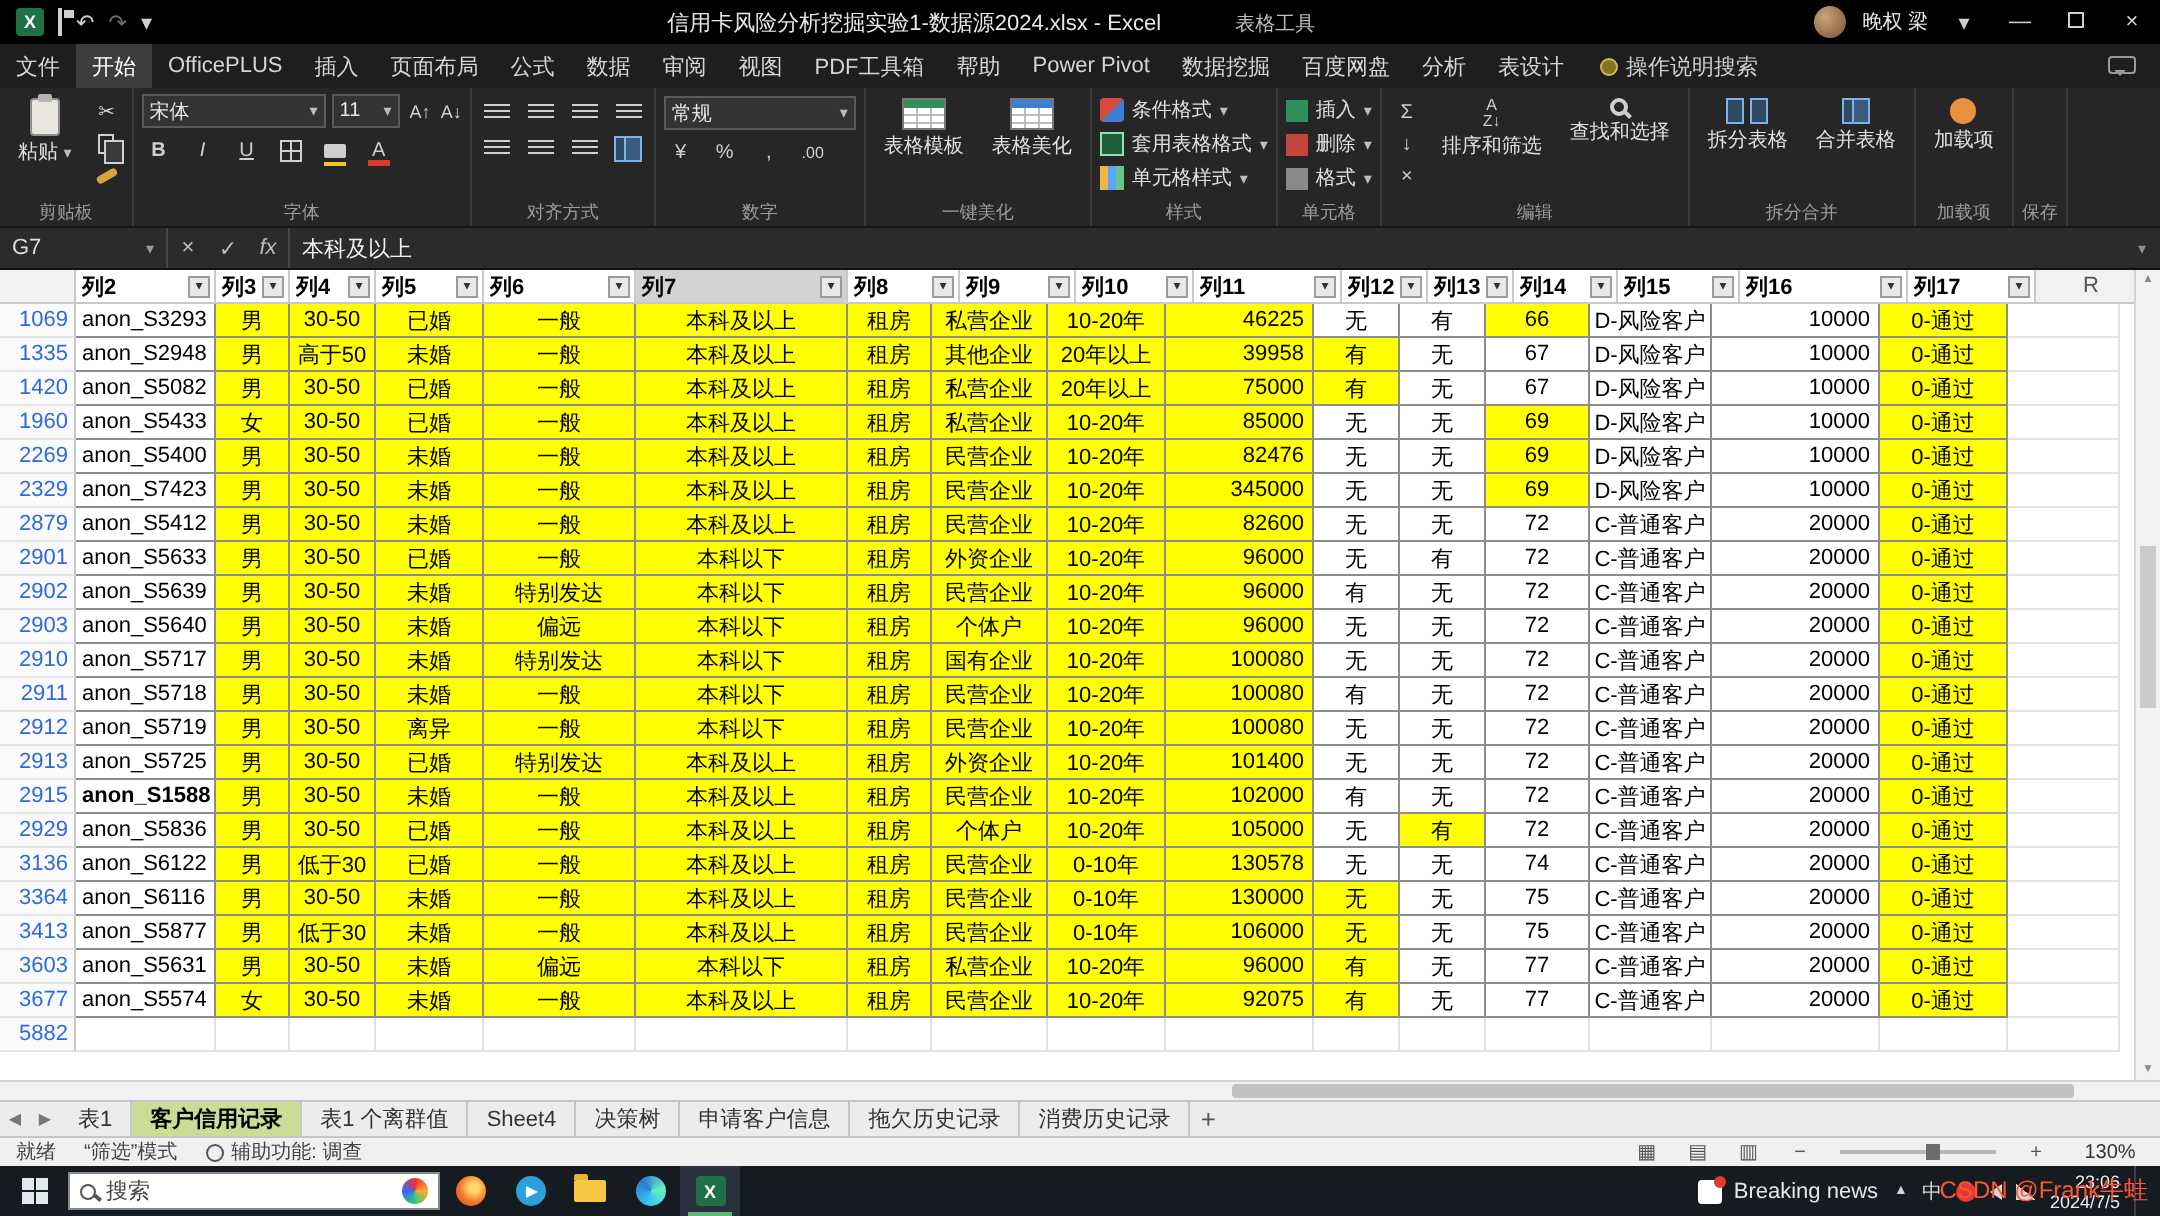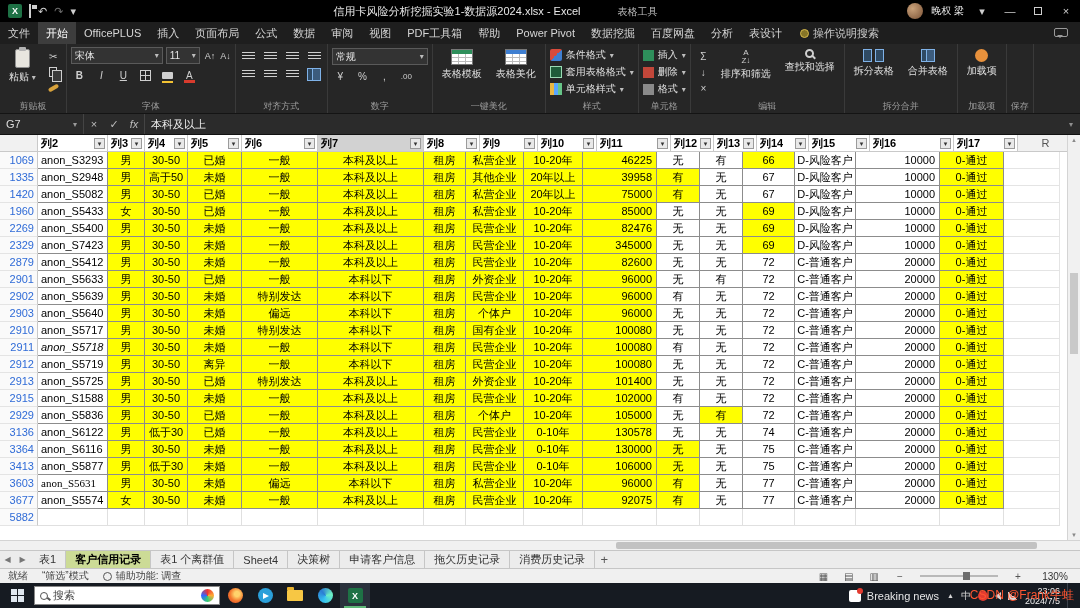--- a/index.html
+++ b/index.html
@@ -726,21 +726,21 @@
           <div class="dc w" style="width: 43px;">无</div>
           <div class="dc w" style="width: 43px;">无</div>
           <div class="dc w" style="width: 52px;">72</div>
           <div class="dc w" style="width: 61px;">C-普通客户</div>
           <div class="dc w right" style="width: 84px;">20000</div>
           <div class="dc y" style="width: 64px;">0-通过</div>
           <div class="dc rext" style="width: 56px;"></div>
         </div>
         <div class="drow">
           <div class="gnum">2911</div>
-          <div class="dc w left" style="width: 70px; font-style: italic;">anon_S5718</div>
+          <div class="dc w left" style="width: 70px;">anon_S5718</div>
           <div class="dc y" style="width: 37px;">男</div>
           <div class="dc y" style="width: 43px;">30-50</div>
           <div class="dc y" style="width: 54px;">未婚</div>
           <div class="dc y" style="width: 76px;">一般</div>
           <div class="dc y" style="width: 106px;">本科以下</div>
           <div class="dc y" style="width: 42px;">租房</div>
           <div class="dc y" style="width: 58px;">民营企业</div>
           <div class="dc y" style="width: 59px;">10-20年</div>
           <div class="dc y right" style="width: 74px;">100080</div>
           <div class="dc w" style="width: 43px;">有</div>
@@ -786,21 +786,21 @@
           <div class="dc w" style="width: 43px;">无</div>
           <div class="dc w" style="width: 43px;">无</div>
           <div class="dc w" style="width: 52px;">72</div>
           <div class="dc w" style="width: 61px;">C-普通客户</div>
           <div class="dc w right" style="width: 84px;">20000</div>
           <div class="dc y" style="width: 64px;">0-通过</div>
           <div class="dc rext" style="width: 56px;"></div>
         </div>
         <div class="drow">
           <div class="gnum">2915</div>
-          <div class="dc w left" style="width: 70px;">anon_S1588</div>
+          <div class="dc w left" style="width: 70px; font-weight: bold;">anon_S1588</div>
           <div class="dc y" style="width: 37px;">男</div>
           <div class="dc y" style="width: 43px;">30-50</div>
           <div class="dc y" style="width: 54px;">未婚</div>
           <div class="dc y" style="width: 76px;">一般</div>
           <div class="dc y" style="width: 106px;">本科及以上</div>
           <div class="dc y" style="width: 42px;">租房</div>
           <div class="dc y" style="width: 58px;">民营企业</div>
           <div class="dc y" style="width: 59px;">10-20年</div>
           <div class="dc y right" style="width: 74px;">102000</div>
           <div class="dc w" style="width: 43px;">有</div>
@@ -886,21 +886,21 @@
           <div class="dc y" style="width: 43px;">无</div>
           <div class="dc w" style="width: 43px;">无</div>
           <div class="dc w" style="width: 52px;">75</div>
           <div class="dc w" style="width: 61px;">C-普通客户</div>
           <div class="dc w right" style="width: 84px;">20000</div>
           <div class="dc y" style="width: 64px;">0-通过</div>
           <div class="dc rext" style="width: 56px;"></div>
         </div>
         <div class="drow">
           <div class="gnum">3603</div>
-          <div class="dc w left" style="width: 70px; font-family: Liberation Serif, serif;">anon_S5631</div>
+          <div class="dc w left" style="width: 70px;">anon_S5631</div>
           <div class="dc y" style="width: 37px;">男</div>
           <div class="dc y" style="width: 43px;">30-50</div>
           <div class="dc y" style="width: 54px;">未婚</div>
           <div class="dc y" style="width: 76px;">偏远</div>
           <div class="dc y" style="width: 106px;">本科以下</div>
           <div class="dc y" style="width: 42px;">租房</div>
           <div class="dc y" style="width: 58px;">私营企业</div>
           <div class="dc y" style="width: 59px;">10-20年</div>
           <div class="dc y right" style="width: 74px;">96000</div>
           <div class="dc y" style="width: 43px;">有</div>

